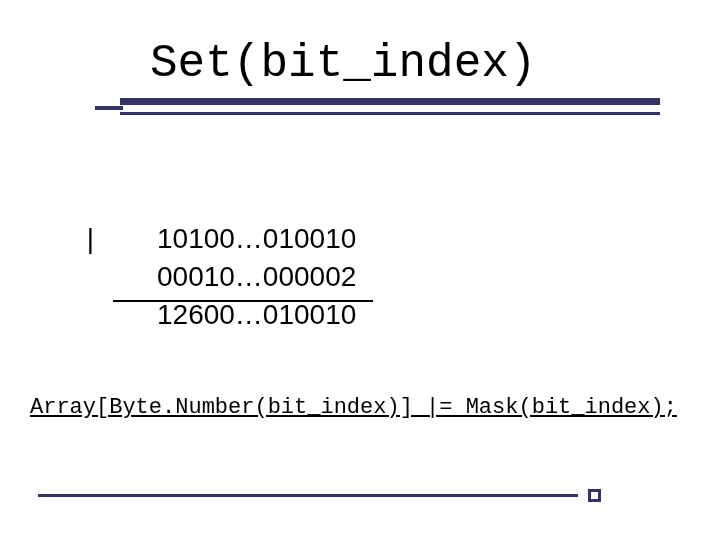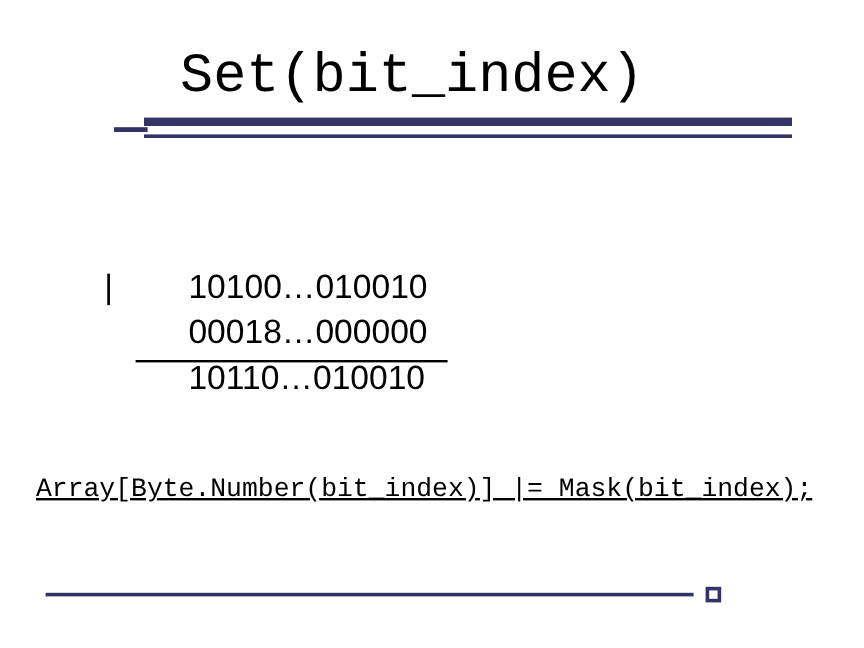--- a/index.html
+++ b/index.html
@@ -112,22 +112,22 @@
 <div class="slide">
 
   <div class="title">Set(bit_index)</div>
   <div class="title-underline-thick"></div>
   <div class="title-underline-thin"></div>
   <div class="title-dash"></div>
 
   <div class="bitblock">
     <span class="bit-op">|</span><span class="bit-lines">
       <div class="bit-line">10100…010010</div>
-      <div class="bit-line">00018…000000</div>
-      <div class="bit-line">10110…010010</div>
+      <div class="bit-line">00010…000002</div>
+      <div class="bit-line">12600…010010</div>
     </span>
   </div>
   <div class="bit-divider"></div>
 
   <div class="codeline">Array[Byte.Number(bit_index)] |= Mask(bit_index);</div>
 
   <div class="footer-rule"></div>
   <div class="footer-square"></div>
 </div>
 

